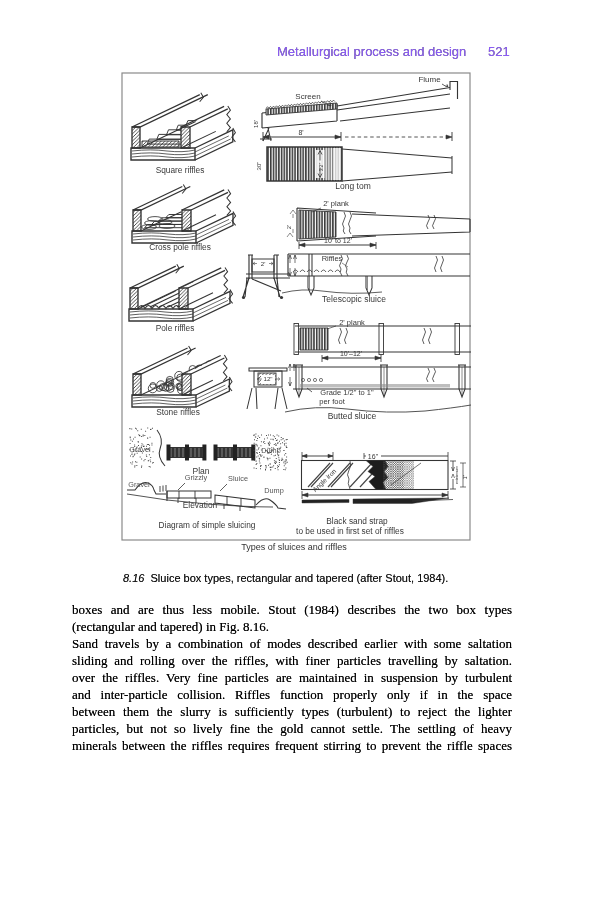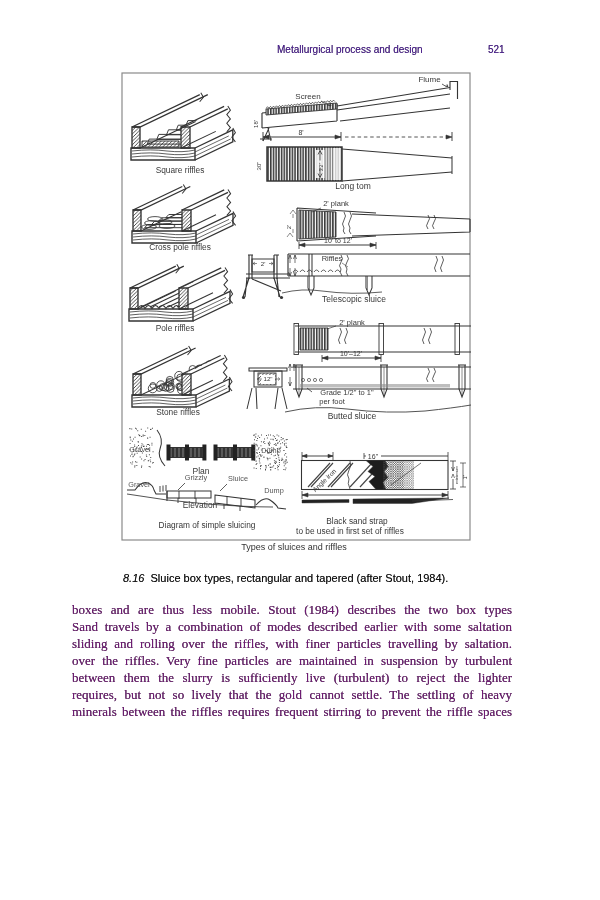--- a/index.html
+++ b/index.html
@@ -1,27 +1,27 @@
 <!DOCTYPE html>
 <html><head>
 <meta charset="utf-8">
 <style>
   html,body{margin:0;padding:0;}
   body{width:600px;height:900px;background:#ffffff;position:relative;
        font-family:"Liberation Sans",sans-serif;}
   #page{position:absolute;left:0;top:0;width:600px;height:900px;overflow:hidden;}
-  .hdr{position:absolute;top:44px;left:277px;width:240px;font-size:10px;color:#4c1d95;text-shadow:0 0 0.5px rgba(20,20,20,0.7);
+  .hdr{position:absolute;top:44px;left:277px;width:240px;font-size:13px;color:#8b5cf6;text-shadow:0 0 0.5px rgba(20,20,20,0.7);
        letter-spacing:0px;}
   .hdr .pg{position:absolute;left:211px;top:0;}
   #figsvg{position:absolute;left:0;top:0;}
   .cap{position:absolute;top:572px;left:123px;width:360px;font-size:11px;color:#111;text-shadow:0 0 0.5px rgba(20,20,20,0.7);
        white-space:nowrap;}
   .cap i{font-style:italic;}
   .body{position:absolute;left:72px;top:601px;width:440px;text-shadow:0 0 0.5px rgba(20,20,20,0.8);
-        font-family:"Liberation Serif",serif;font-size:13px;line-height:17px;color:#701a75;}
+        font-family:"Liberation Serif",serif;font-size:13px;line-height:17px;color:#000000;}
   .jl{text-align:justify;text-align-last:justify;white-space:normal;}
   .jn{text-align:justify;}
 </style>
 </head>
 <body>
 <div id="page">
 <svg id="figsvg" width="600" height="900" viewBox="0 0 600 900" xmlns="http://www.w3.org/2000/svg" style="filter:blur(0.22px);">
   <defs>
     <pattern id="vhat" width="2.7" height="8" patternUnits="userSpaceOnUse">
       <rect width="2.7" height="8" fill="#fff"></rect>
@@ -395,20 +395,22 @@
 <text x="466.5" y="477.0" font-size="5" fill="#383838" text-anchor="middle" font-family="&quot;Liberation Sans&quot;,sans-serif" transform="rotate(-90 466.5 477)">1"</text>
 <text x="357.0" y="524.0" font-size="8.3" fill="#383838" text-anchor="middle" font-family="&quot;Liberation Sans&quot;,sans-serif">Black sand strap</text>
 <text x="350.0" y="534.0" font-size="8.3" fill="#383838" text-anchor="middle" font-family="&quot;Liberation Sans&quot;,sans-serif">to be used in first set of riffles</text>
 
   <text x="294" y="550" font-size="9" fill="#333" text-anchor="middle">Types of sluices and riffles</text>
 </svg>
 <div class="hdr">Metallurgical process and design<span class="pg">521</span></div>
 <div class="cap"><i>8.16</i>&nbsp; Sluice box types, rectangular and tapered (after Stout, 1984).</div>
 <div class="body">
   <div class="jl">boxes and are thus less mobile. Stout (1984) describes the two box types</div>
+  <div class="jn">(rectangular and tapered) in Fig. 8.16.</div>
   <div class="jl">Sand travels by a combination of modes described earlier with some saltation</div>
   <div class="jl">sliding and rolling over the riffles, with finer particles travelling by saltation.</div>
   <div class="jl">over the riffles. Very fine particles are maintained in suspension by turbulent</div>
-  <div class="jl">between them the slurry is sufficiently live (turbulent) to reject the lighter</div>
-  <div class="jl">requires, but not so lively that the gold cannot settle. The settling of heavy</div>
+  <div class="jl">and inter-particle collision. Riffles function properly only if in the space</div>
+  <div class="jl">between them the slurry is sufficiently types (turbulent) to reject the lighter</div>
+  <div class="jl">particles, but not so lively fine the gold cannot settle. The settling of heavy</div>
   <div class="jl">minerals between the riffles requires frequent stirring to prevent the riffle spaces</div>
 </div>
 </div>
 
 </body></html>

